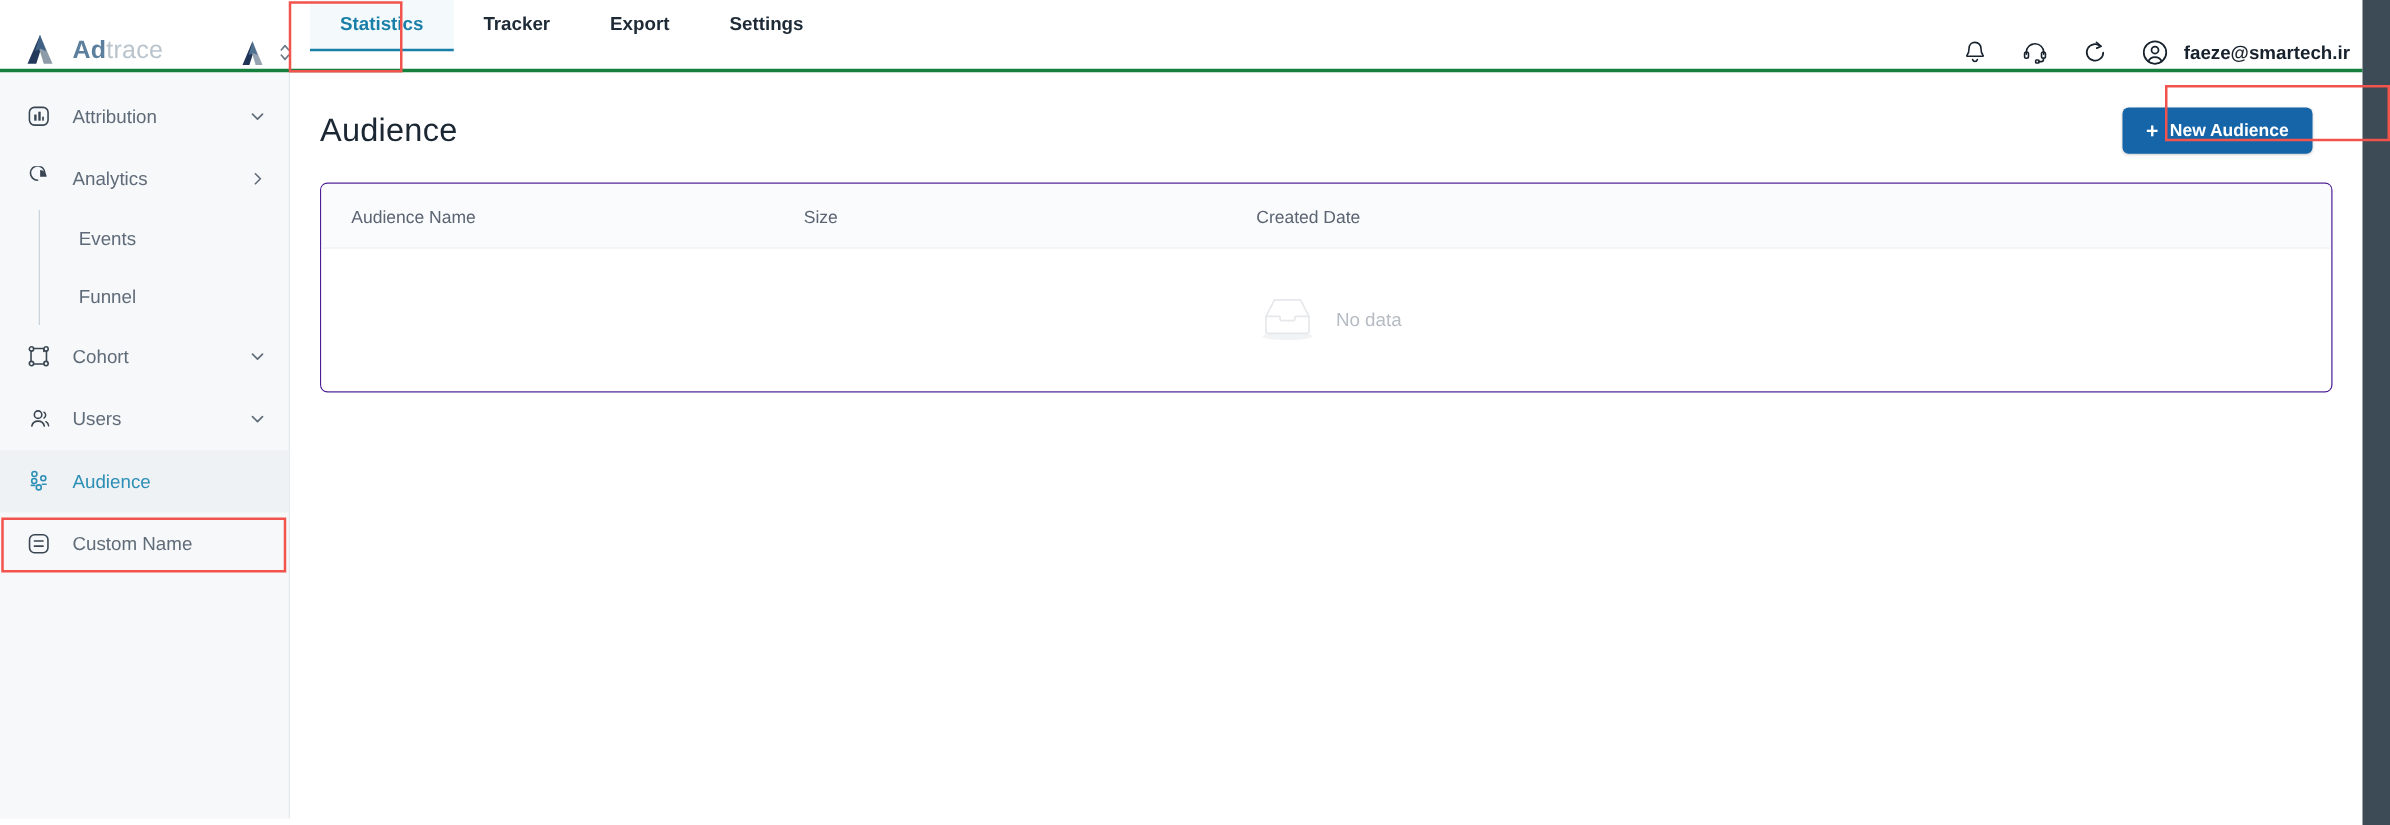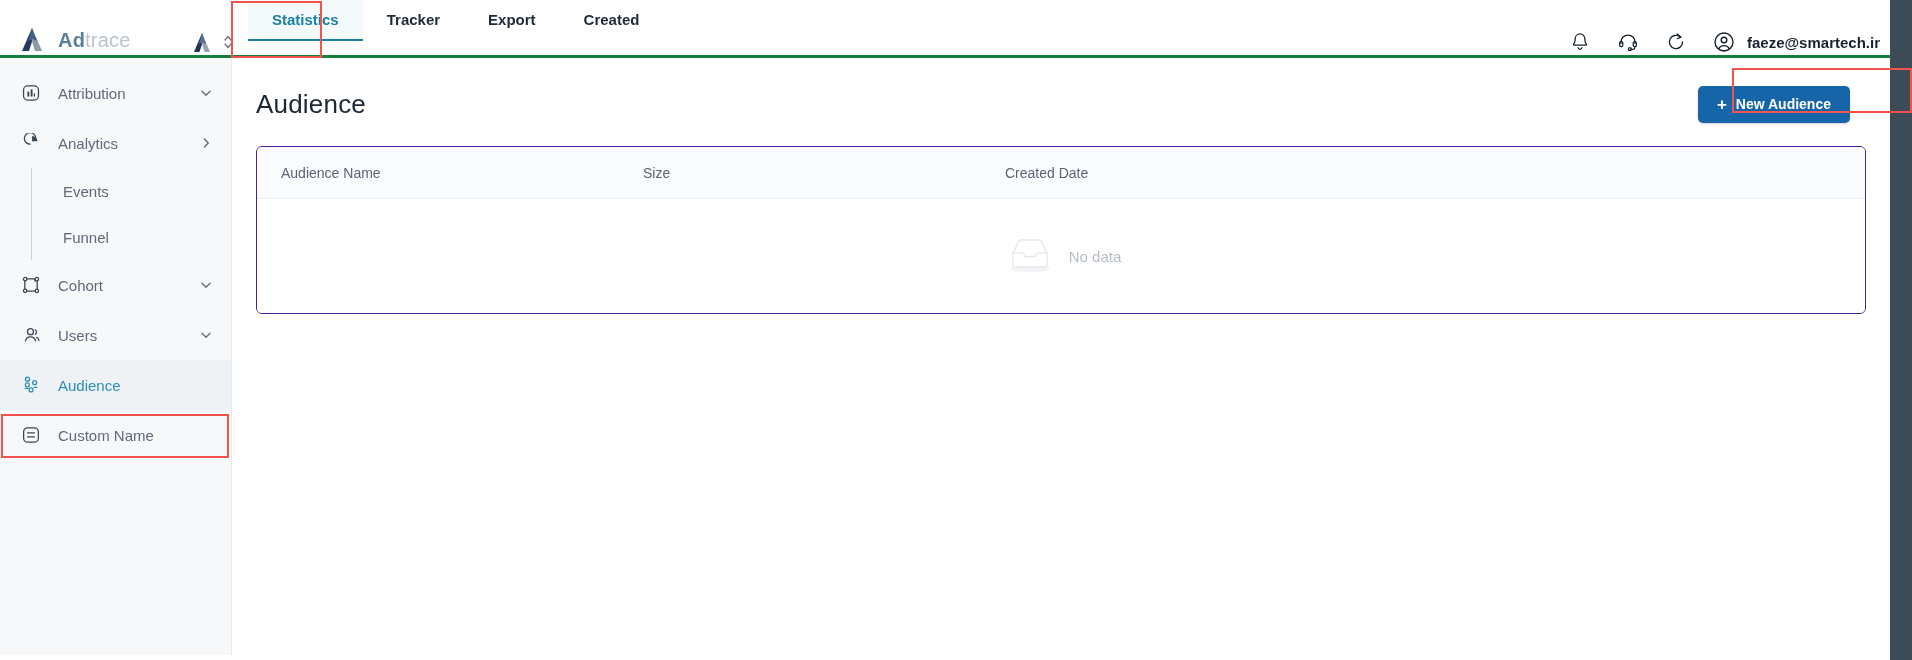--- a/index.html
+++ b/index.html
@@ -223,21 +223,21 @@
       <div class="navtab active">
         <span>Statistics</span>
       </div>
       <div class="navtab">
         <span>Tracker</span>
       </div>
       <div class="navtab">
         <span>Export</span>
       </div>
       <div class="navtab">
-        <span>Created</span>
+        <span>Settings</span>
       </div>
     </nav>
 
     <div class="topbar-right">
       <span class="icon-btn">
         <svg viewBox="0 0 24 24" width="22" height="22">
           <path d="M12 3.2c-3.1 0-5.2 2.3-5.2 5.3 0 3.6-1 5-1.8 5.9-.3.3-.1.9.4.9h13.2c.5 0 .7-.6.4-.9-.8-.9-1.8-2.3-1.8-5.9 0-3-2.1-5.3-5.2-5.3z" fill="none" stroke="#17222d" stroke-width="1.4" stroke-linejoin="round"></path>
           <path d="M9.9 18.1c.3 1.1 1.1 1.8 2.1 1.8s1.8-.7 2.1-1.8" fill="none" stroke="#17222d" stroke-width="1.4" stroke-linecap="round"></path>
         </svg>
       </span>

